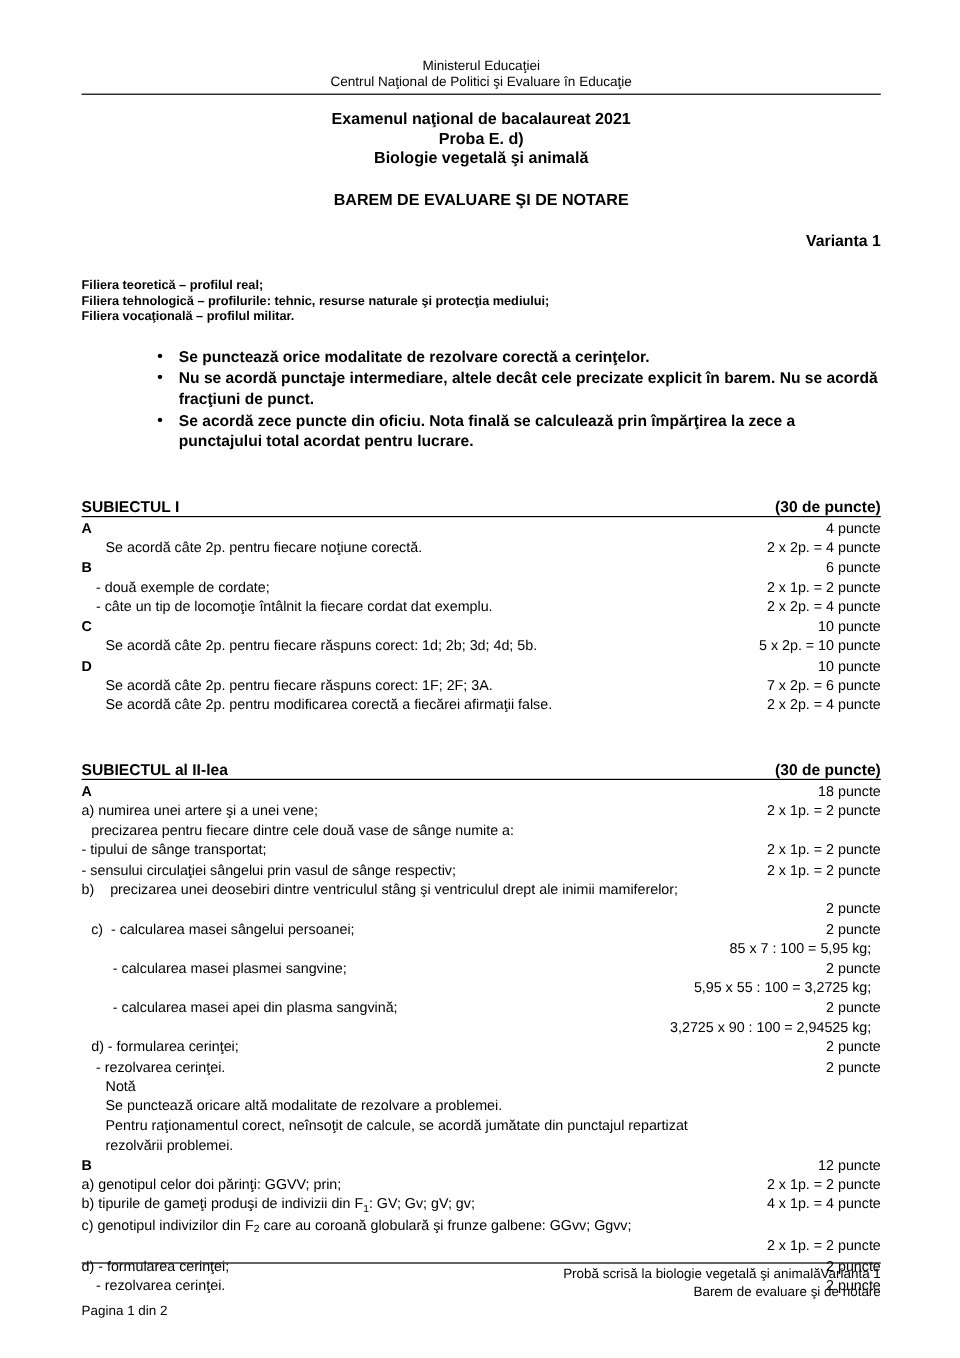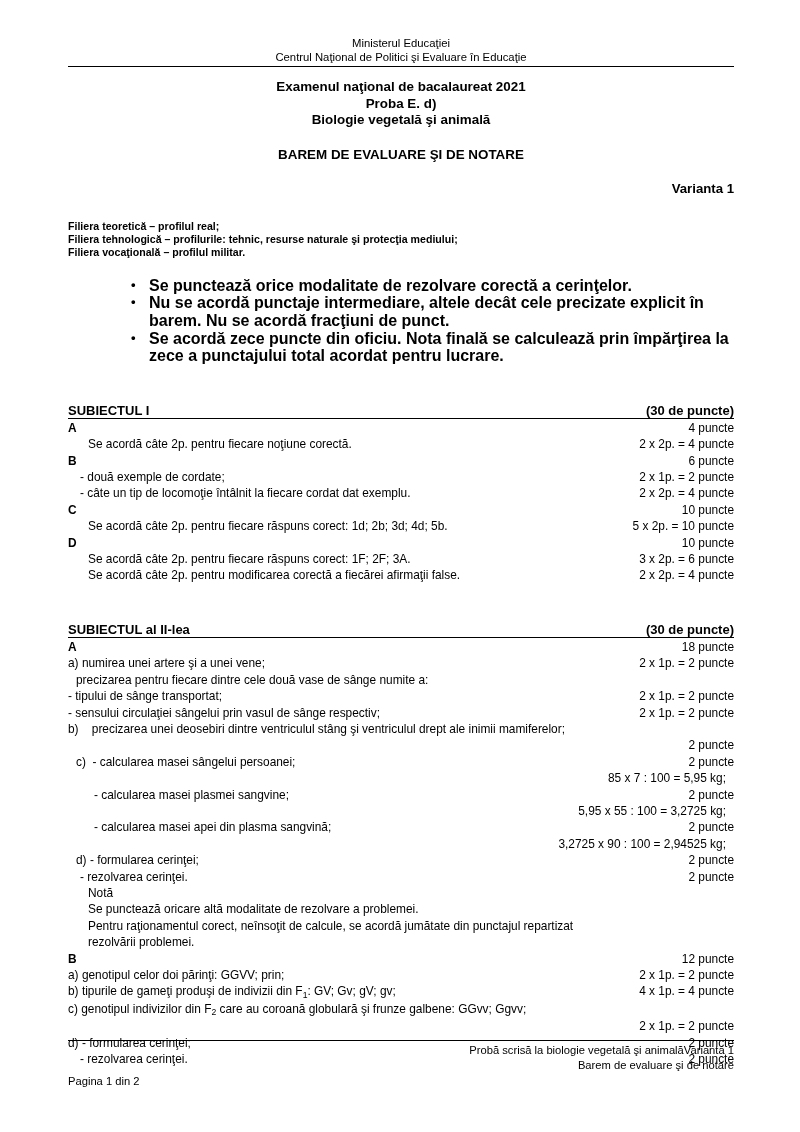--- a/index.html
+++ b/index.html
@@ -12,21 +12,21 @@
     width: 800px;
     height: 1132px;
     font-family: "Liberation Sans", sans-serif;
     color: #000000;
     font-size: 11.6px;
     position: relative;
     overflow: hidden;
   }
   .page {
     position: absolute;
-    left: 0; top: 0;
+    left: 0; top: 12px;
     width: 800px;
     height: 824px;
     box-sizing: border-box;
     padding: 16px;
   }
   .content {
     position: absolute;
     left: 68px;
     top: 0;
     width: 666px;
@@ -70,21 +70,21 @@
     margin-top: 24px;
     font-weight: bold;
     font-size: 10.6px;
     line-height: 13.4px;
   }
 
   
   .bullets {
     margin-top: 17px;
     font-weight: bold;
-    font-size: 16px;
+    font-size: 13px;
     line-height: 17.6px;
   }
   .bullets ul {
     margin: 0;
     padding: 0 0 0 63px;
     list-style: none;
   }
   .bullets li {
     position: relative;
     padding-left: 18px;
@@ -205,21 +205,21 @@
     </div>
     <div class="rows" id="rows-s1">
         <div class="row bold-right"><div class="left i0 letter">A</div><div class="right">4 puncte</div></div>
         <div class="row"><div class="left i2">Se acordă câte 2p. pentru fiecare noţiune corectă.</div><div class="right">2 x 2p. = 4 puncte</div></div>
         <div class="row bold-right"><div class="left i0 letter">B</div><div class="right">6 puncte</div></div>
         <div class="row"><div class="left i1">- două exemple de cordate;</div><div class="right">2 x 1p. = 2 puncte</div></div>
         <div class="row"><div class="left i1">- câte un tip de locomoţie întâlnit la fiecare cordat dat exemplu.</div><div class="right">2 x 2p. = 4 puncte</div></div>
         <div class="row bold-right"><div class="left i0 letter">C</div><div class="right">10 puncte</div></div>
         <div class="row"><div class="left i2">Se acordă câte 2p. pentru fiecare răspuns corect: 1d; 2b; 3d; 4d; 5b.</div><div class="right">5 x 2p. = 10 puncte</div></div>
         <div class="row bold-right"><div class="left i0 letter">D</div><div class="right">10 puncte</div></div>
-        <div class="row"><div class="left i2">Se acordă câte 2p. pentru fiecare răspuns corect: 1F; 2F; 3A.</div><div class="right">3 x 2p. = 6 puncte</div></div>
+        <div class="row"><div class="left i2">Se acordă câte 2p. pentru fiecare răspuns corect: 1F; 2F; 3A.</div><div class="right">7 x 2p. = 6 puncte</div></div>
         <div class="row"><div class="left i2">Se acordă câte 2p. pentru modificarea corectă a fiecărei afirmaţii false.</div><div class="right">2 x 2p. = 4 puncte</div></div>
       </div>
 
     <div class="subject-head">
       <span class="sh-left">SUBIECTUL al II-lea</span>
       <span class="sh-right">(30 de puncte)</span>
     </div>
     <div class="rows" id="rows-s2">
         <div class="row bold-right"><div class="left i0 letter">A</div><div class="right">18 puncte</div></div>
         <div class="row"><div class="left i0">a) numirea unei artere şi a unei vene;</div><div class="right">2 x 1p. = 2 puncte</div></div>

